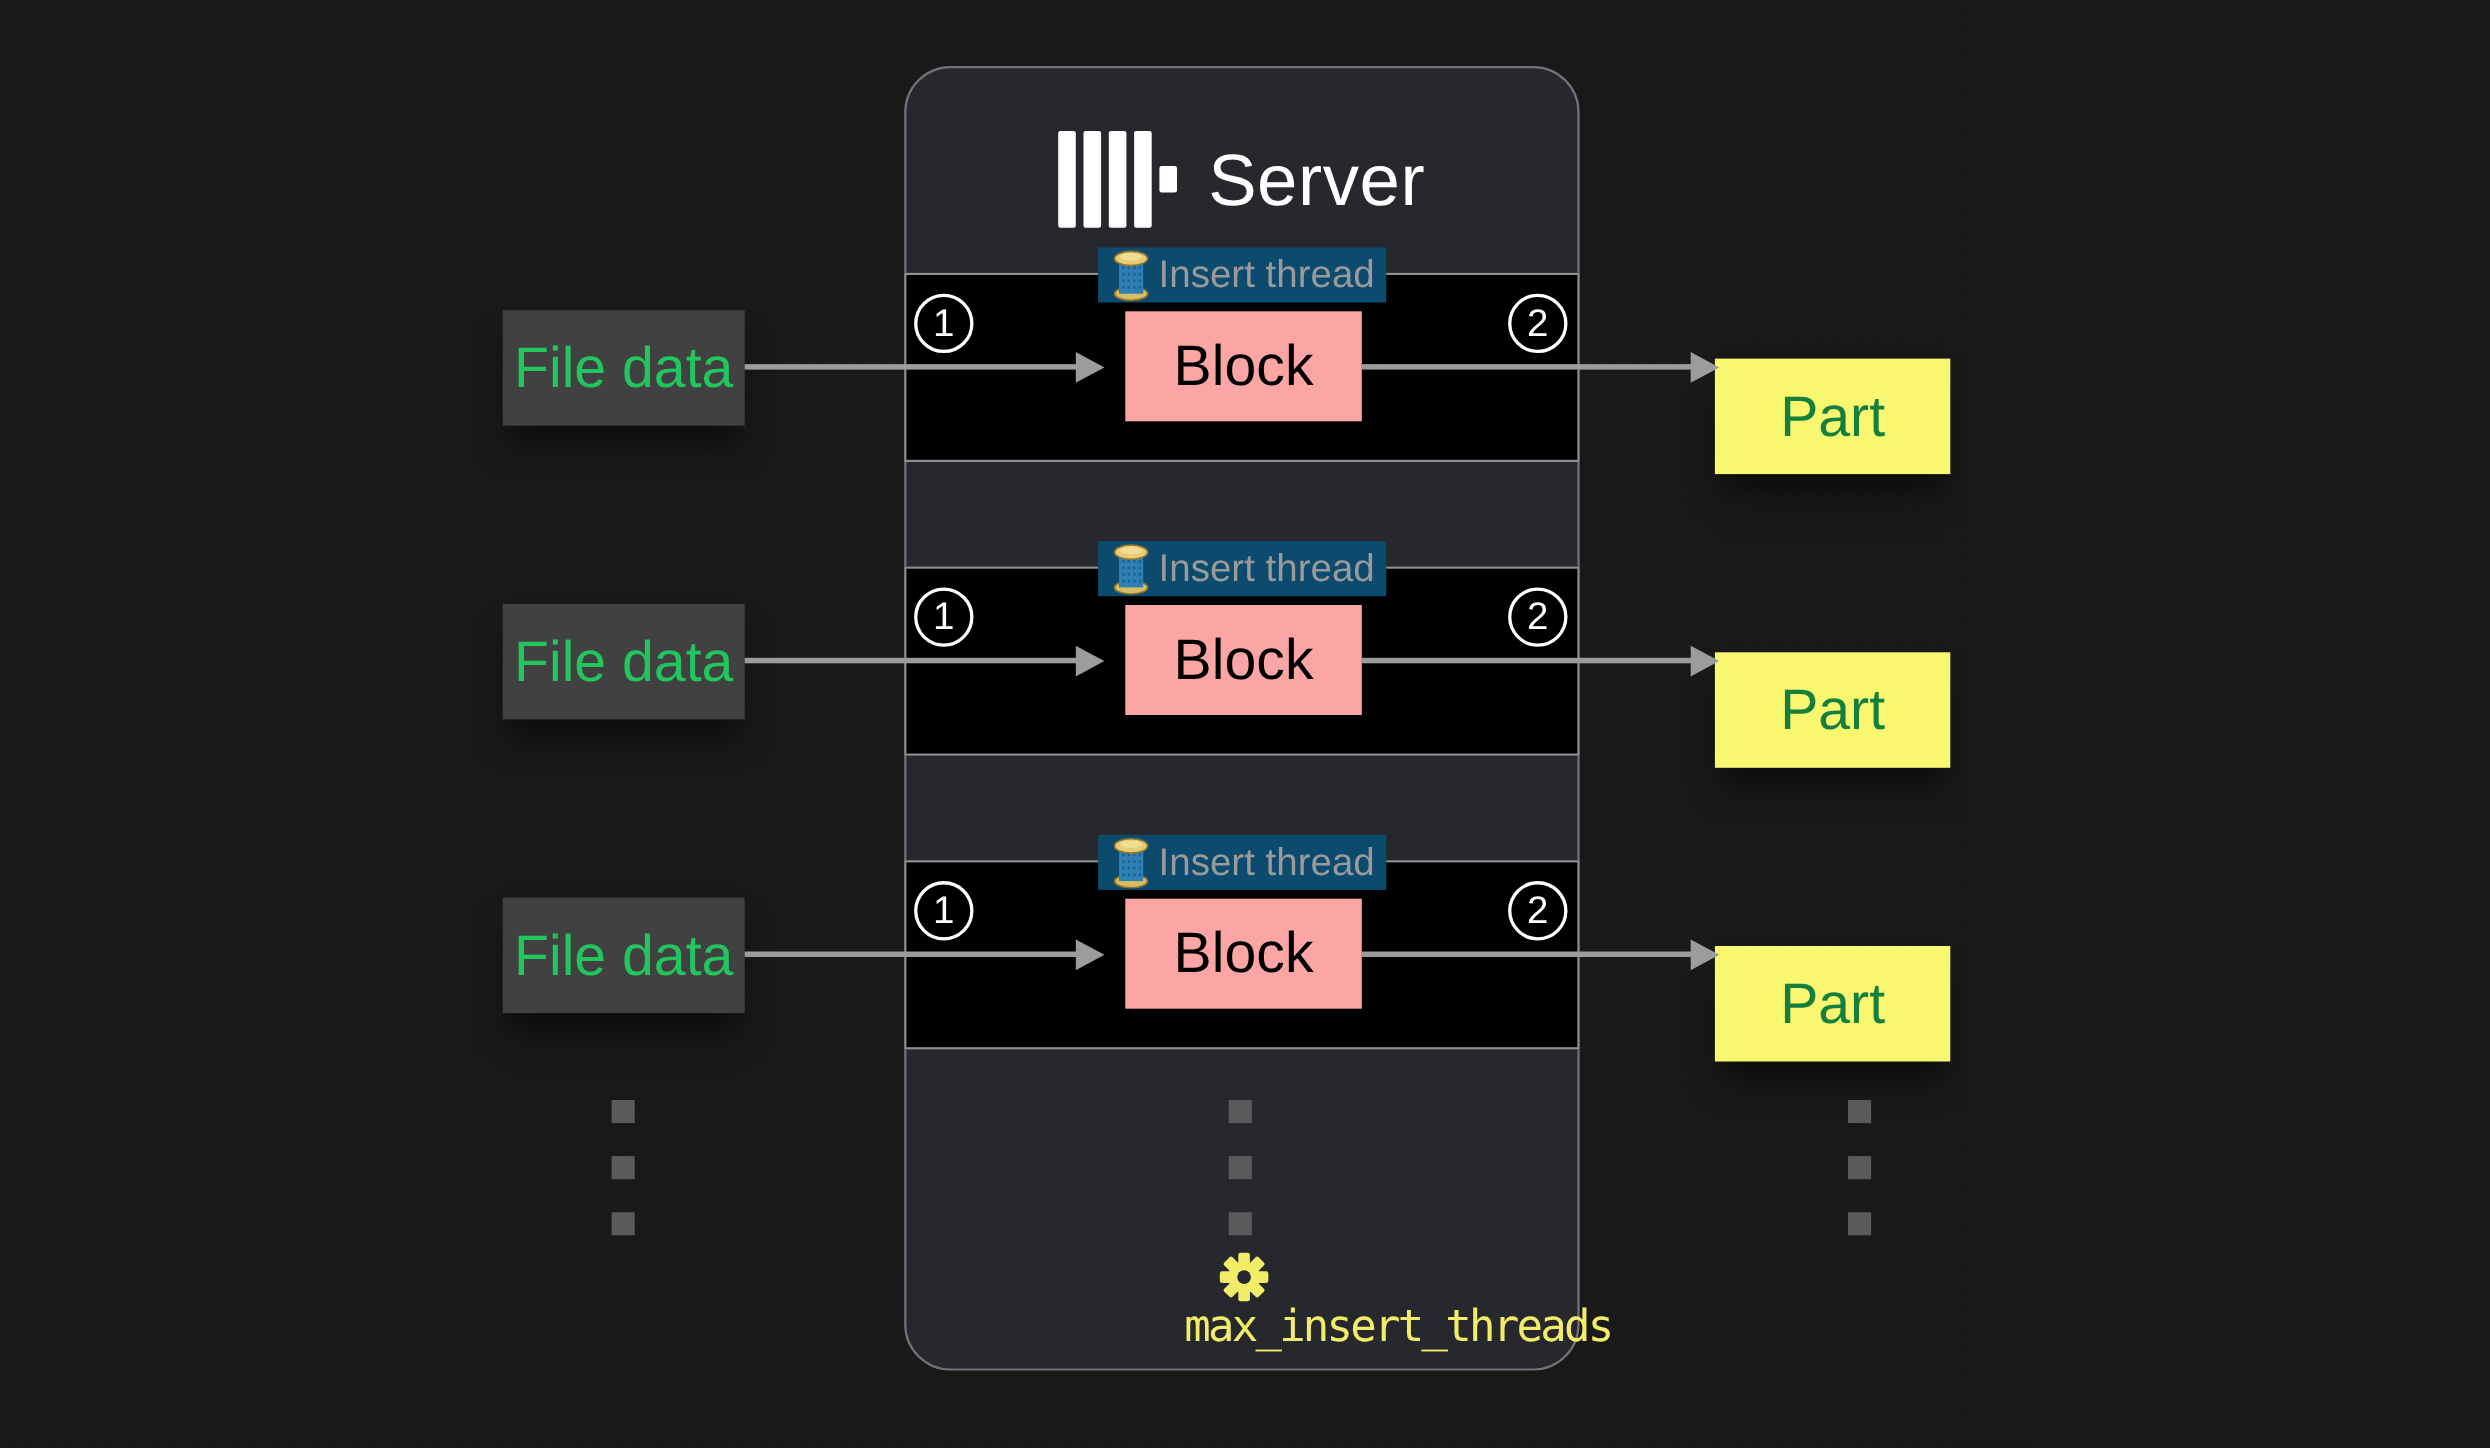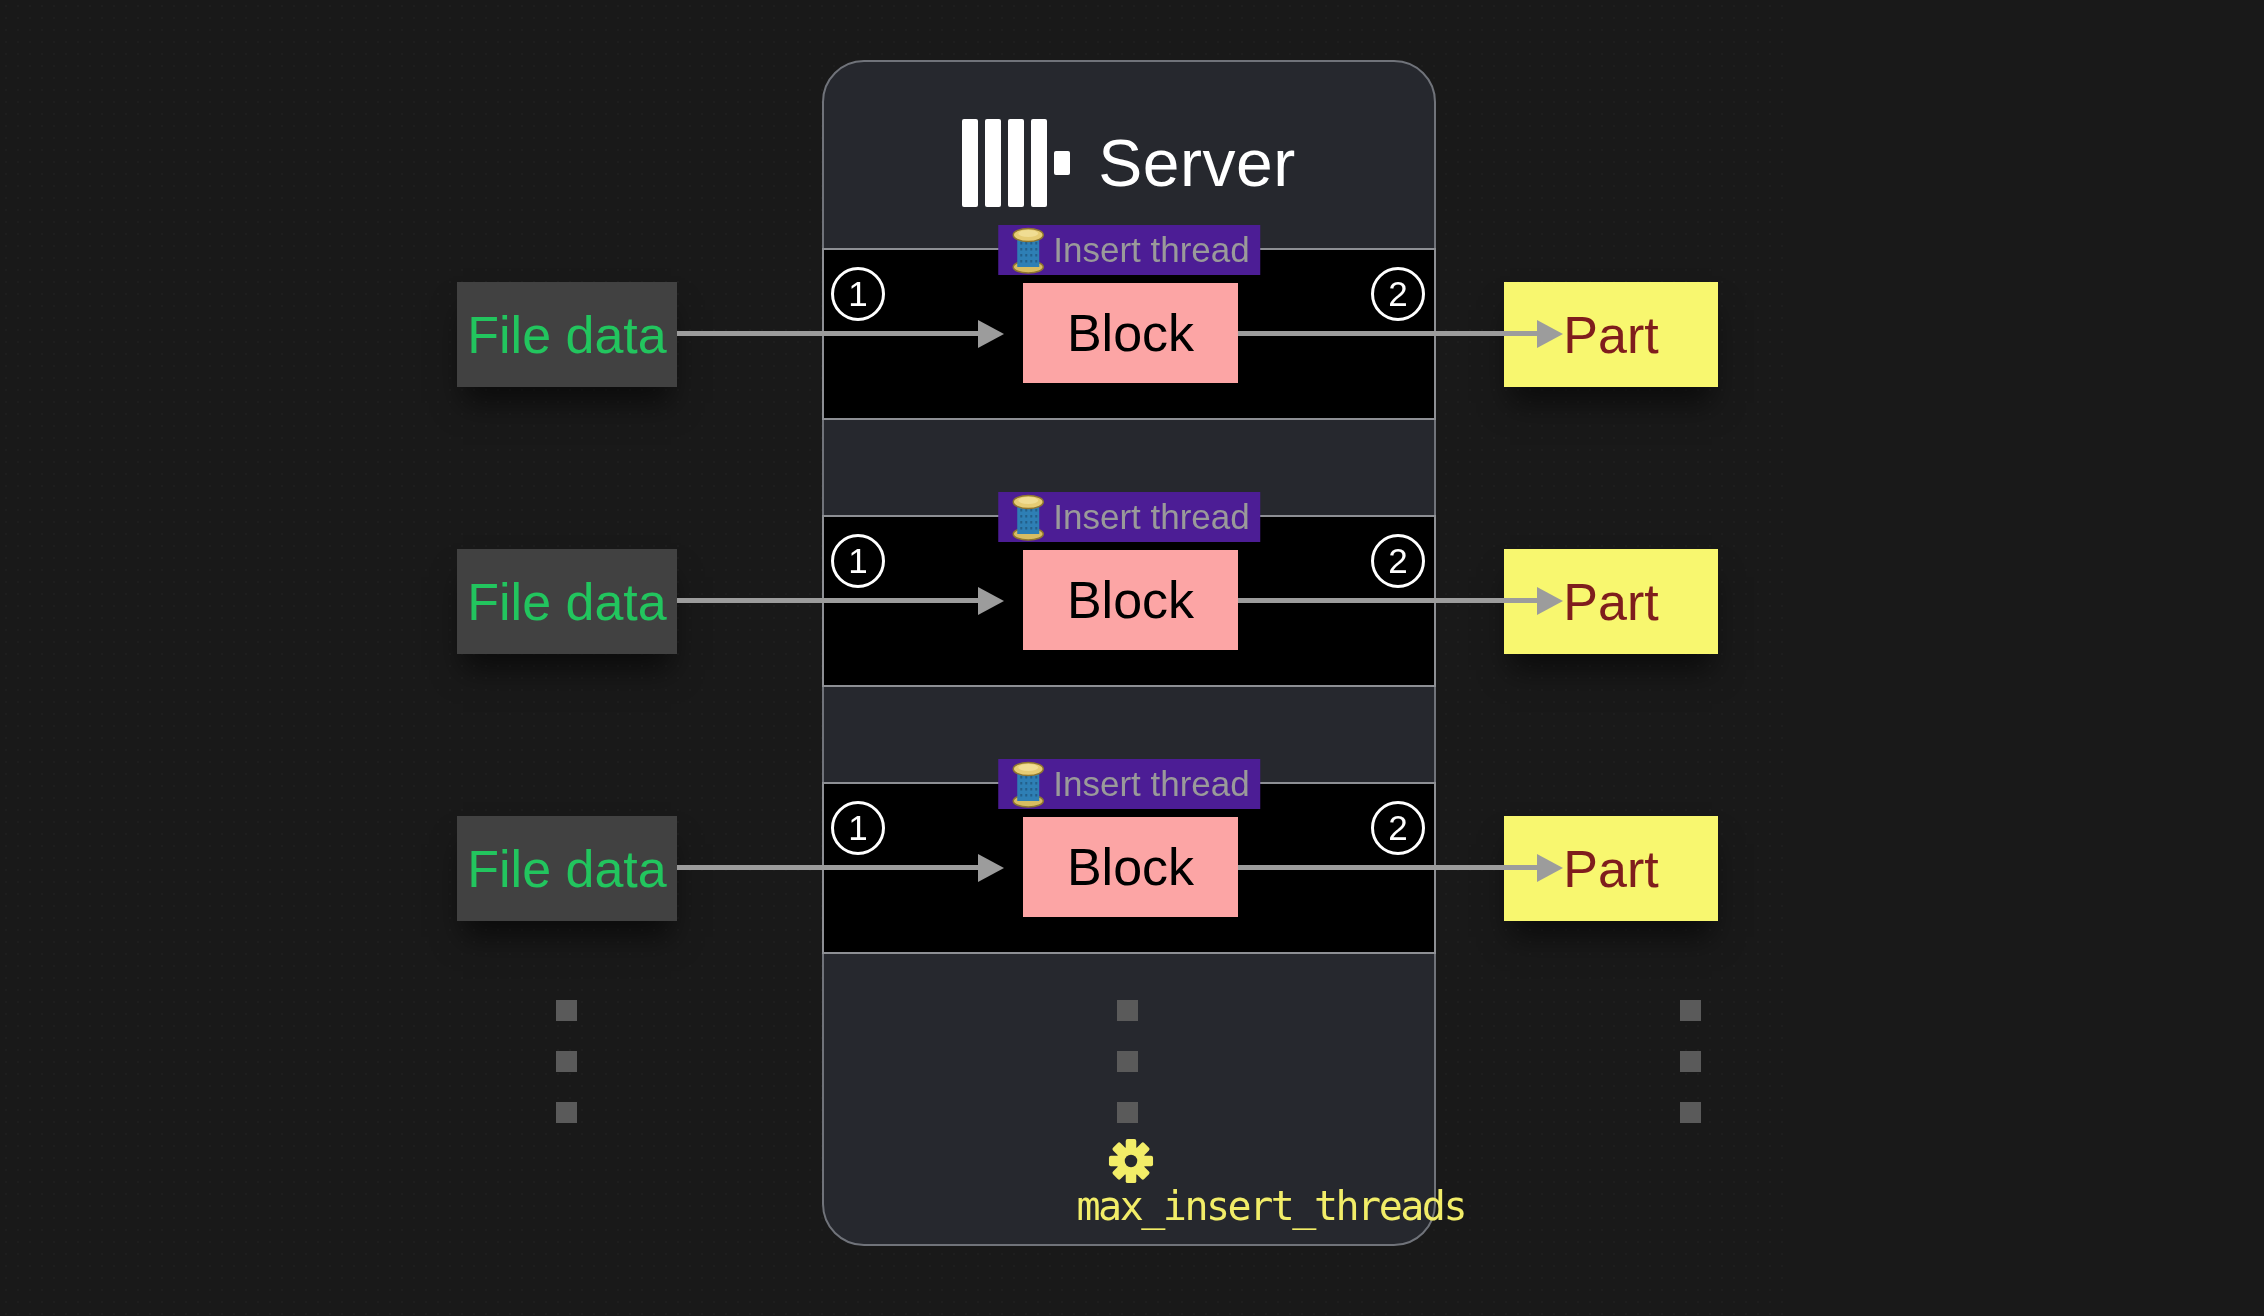--- a/index.html
+++ b/index.html
@@ -32,21 +32,21 @@
   .band{
     position:absolute;left:-2px;width:614px;height:172px;
     box-sizing:border-box;
     background:#000000;
     border:2px solid #8d8f94;
   }
   .band.b1{top:186px}.band.b2{top:453px}.band.b3{top:720px}
   .legend{
     position:absolute;top:-25px;left:50%;transform:translateX(-50%);
     height:50px;display:flex;align-items:center;gap:5px;
-    padding:0 10px;background:#4c1d95;
+    padding:0 10px;background:#0c4a6e;
     color:#9a9a9a;font-size:35px;white-space:nowrap;text-align:right;
   }
   .step{
     position:absolute;width:54px;height:54px;box-sizing:border-box;
     border:3px solid #ffffff;border-radius:50%;
     color:#ffffff;font-size:35px;line-height:47px;text-align:center;
   }
   .step.in{left:7px;top:17px;}
   .step.out{left:547px;top:17px;}
   .block{
@@ -56,21 +56,21 @@
     font-size:52px;
   }
   
   .iobox{
     position:absolute;height:105px;
     display:flex;align-items:center;justify-content:center;
     font-size:52px;
     box-shadow:0 22px 28px -6px rgba(0,0,0,0.55);
   }
   .filedata{left:457px;width:220px;background:#414141;color:#22c55e;}
-  .part{left:1504px;width:214px;background:#f8f76f;color:#7f1d1d;}
+  .part{left:1559px;width:214px;background:#f8f76f;color:#15803d;margin-top:44px;}
   .row1{top:282px}.row2{top:549px}.row3{top:816px}
   
   .arrow{position:absolute;height:28px;}
   .arrow .shaft{position:absolute;left:0;right:22px;top:11px;height:5px;background:#9c9c9c;}
   .arrow .head{position:absolute;right:0;top:0;width:0;height:0;
     border-top:14px solid transparent;border-bottom:14px solid transparent;
     border-left:26px solid #9c9c9c;}
   .a-in{left:677px;width:327px;}
   .a-out{left:1238px;width:325px;}
   .ay1{top:320px}.ay2{top:587px}.ay3{top:854px}

